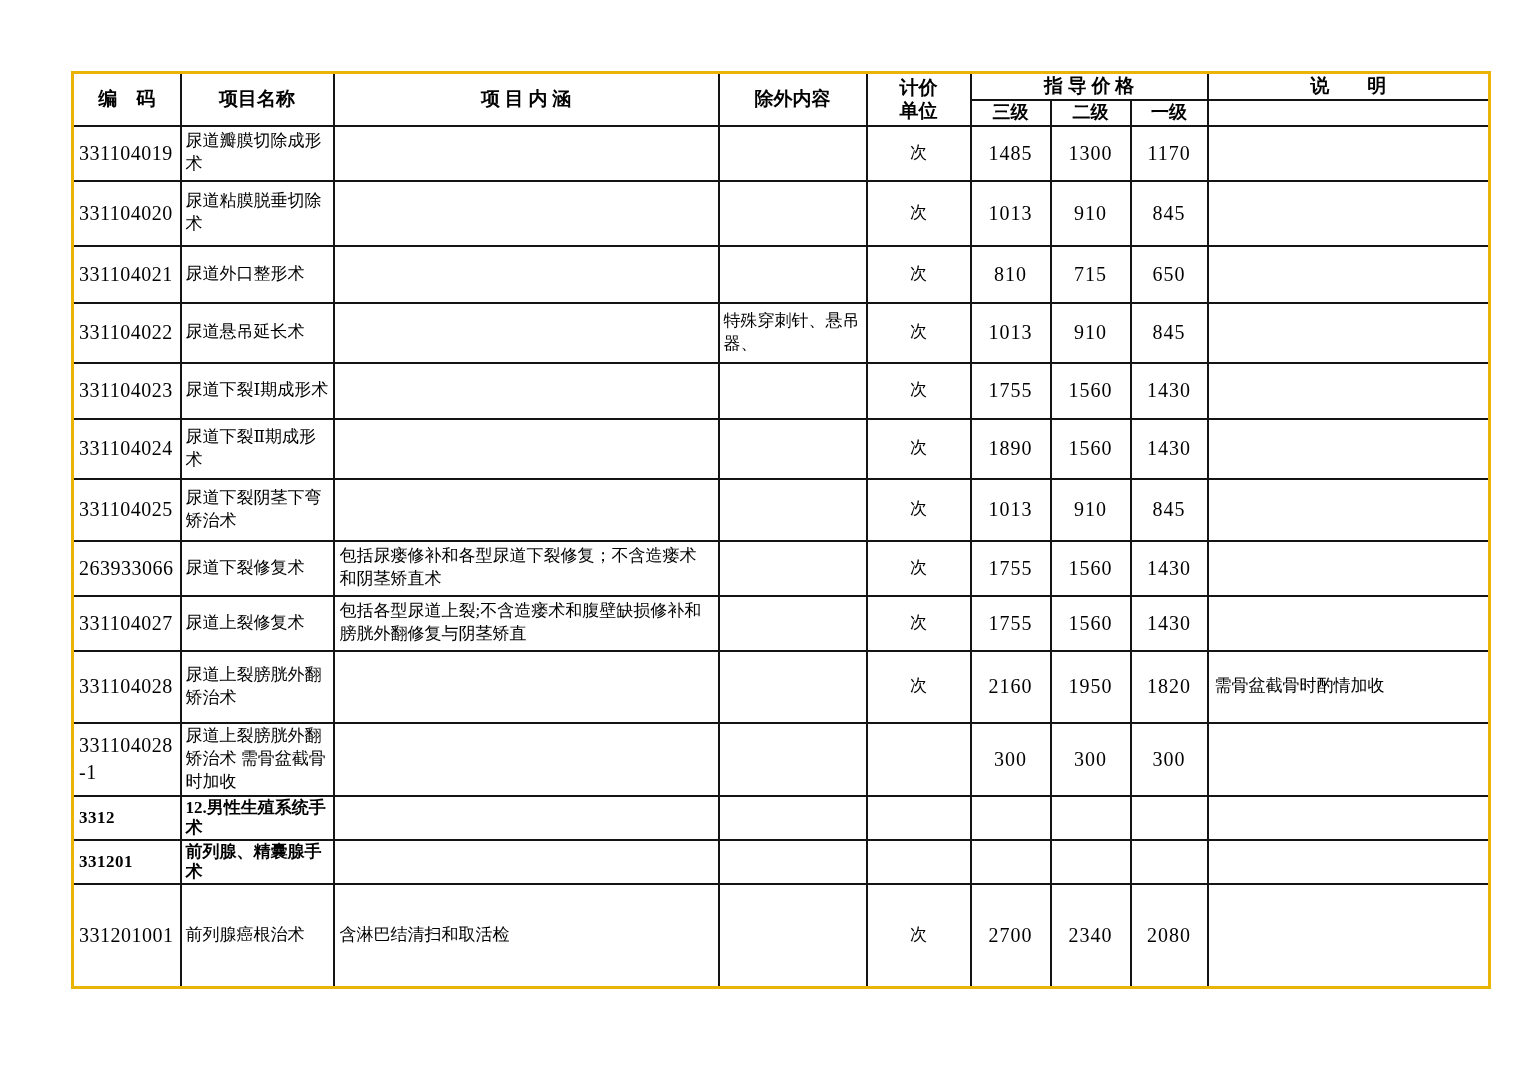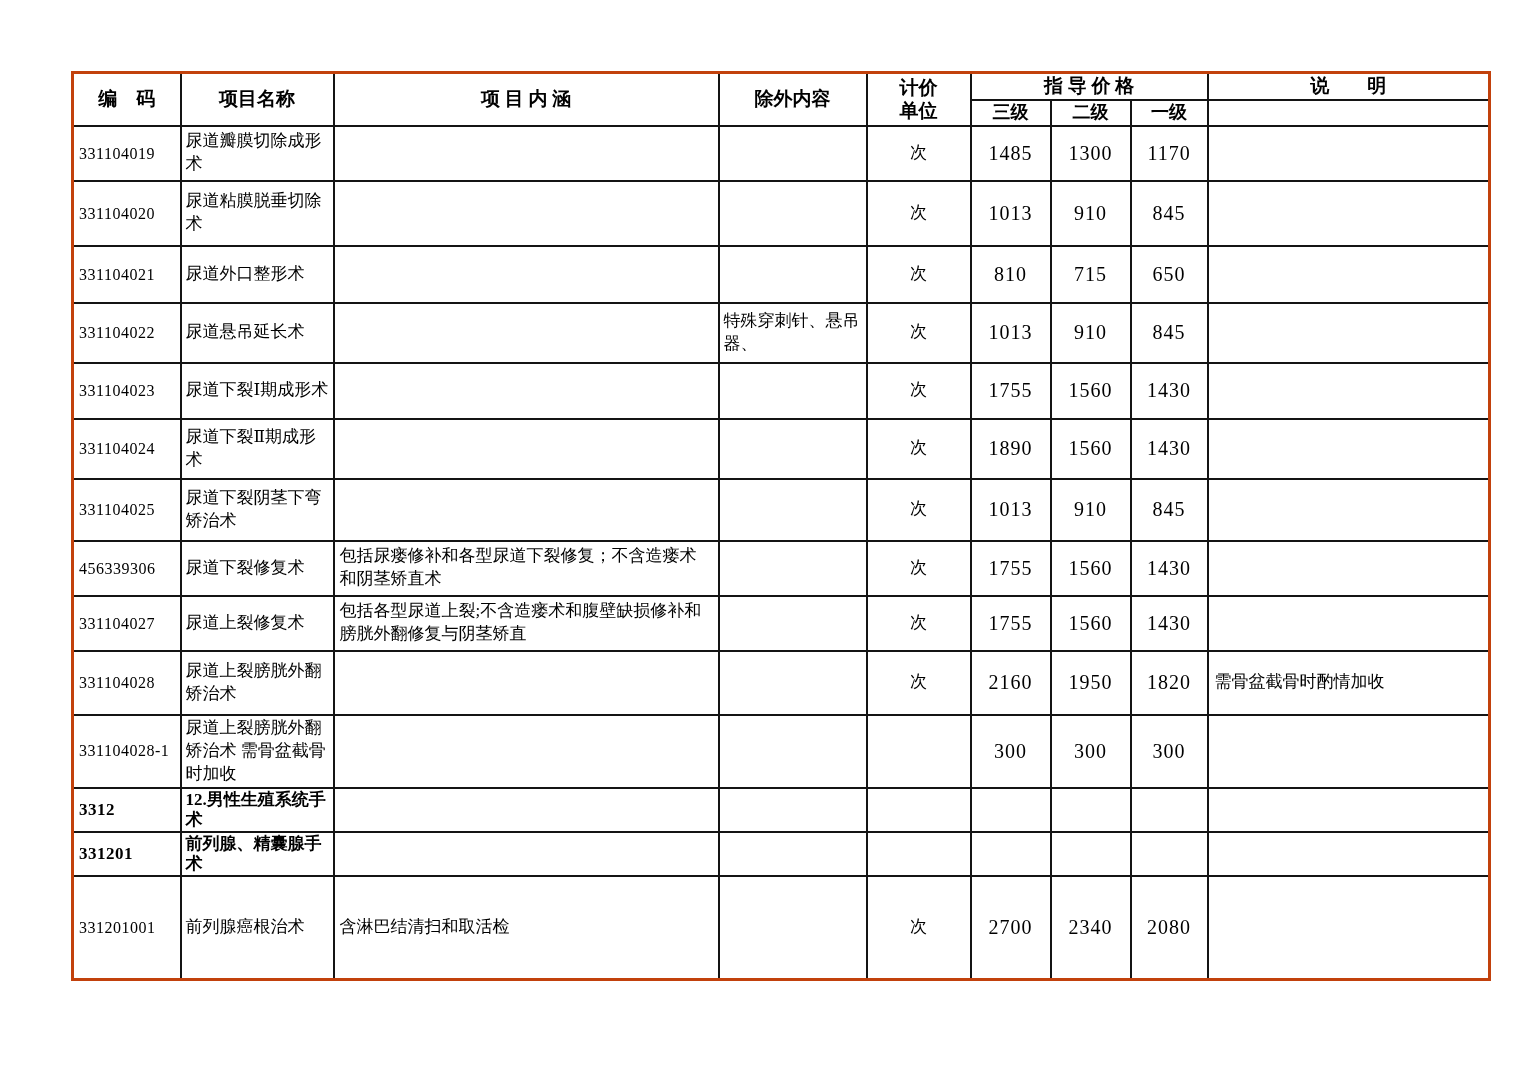--- a/index.html
+++ b/index.html
@@ -8,21 +8,21 @@
     font-family:"Liberation Serif","DejaVu Serif",serif;
     color:#000;
     -webkit-font-smoothing:antialiased;
   }
   .sheet{position:relative;width:1519px;height:1075px;background:#fff;overflow:hidden;}
   table.price-table{
     position:absolute;left:71px;top:71px;
     width:1417px;
     border-collapse:collapse;
     table-layout:fixed;
-    border:3px solid #c2410c;
+    border:3px solid #eab308;
     padding-left:40px;
   }
   .price-table th,.price-table td{
     border:2px solid #141414;
     padding:1px 5px;
     vertical-align:middle;
     overflow:hidden;
     word-break:break-all;
   }
   
@@ -42,38 +42,38 @@
   col.c-name{width:153px;}
   col.c-content{width:385px;}
   col.c-excluded{width:148px;}
   col.c-unit{width:104px;}
   col.c-p3{width:80px;}
   col.c-p2{width:80px;}
   col.c-p1{width:77px;}
   col.c-note{width:282px;}
   
   tbody td{font-size:17px;line-height:1.35;}
-  tbody td.code{font-size:16px;text-align:left;letter-spacing:0.5px;}
+  tbody td.code{font-size:20px;text-align:left;letter-spacing:0.5px;}
   tbody td.name{text-align:left;padding:1px 4px;}
   tbody td.content{text-align:left;padding:1px 5px;}
   tbody td.excluded{text-align:left;padding:1px 4px;}
   tbody td.unit{text-align:center;}
   tbody td.price{text-align:center;font-size:20px;letter-spacing:1px;}
   tbody td.note{text-align:left;padding:1px 6px;}
   
   tbody tr:nth-child(1){height:55px;}
   tbody tr:nth-child(2){height:65px;}
   tbody tr:nth-child(3){height:57px;}
   tbody tr:nth-child(4){height:60px;}
   tbody tr:nth-child(5){height:56px;}
   tbody tr:nth-child(6){height:60px;margin-top:12px;}
   tbody tr:nth-child(7){height:62px;}
   tbody tr:nth-child(8){height:55px;}
   tbody tr:nth-child(9){height:55px;}
-  tbody tr:nth-child(10){height:64px;}
+  tbody tr:nth-child(10){height:72px;}
   tbody tr:nth-child(11){height:71px;}
   tbody tr:nth-child(12){height:40px;}
   tbody tr:nth-child(13){height:40px;}
   tbody tr:nth-child(14){height:104px;}
   
   tbody tr.bold-row td{font-weight:bold;line-height:1.18;}
   tbody tr.bold-row td.code{font-size:17px;}
 </style>
 </head>
 <body>
@@ -183,21 +183,21 @@
       <td class="name">尿道下裂阴茎下弯矫治术</td>
       <td class="content"></td>
       <td class="excluded"></td>
       <td class="unit">次</td>
       <td class="price">1013</td>
       <td class="price">910</td>
       <td class="price">845</td>
       <td class="note"></td>
     </tr>
         <tr>
-      <td class="code">456339306</td>
+      <td class="code">263933066</td>
       <td class="name">尿道下裂修复术</td>
       <td class="content">包括尿瘘修补和各型尿道下裂修复；不含造瘘术和阴茎矫直术</td>
       <td class="excluded"></td>
       <td class="unit">次</td>
       <td class="price">1755</td>
       <td class="price">1560</td>
       <td class="price">1430</td>
       <td class="note"></td>
     </tr>
         <tr>

